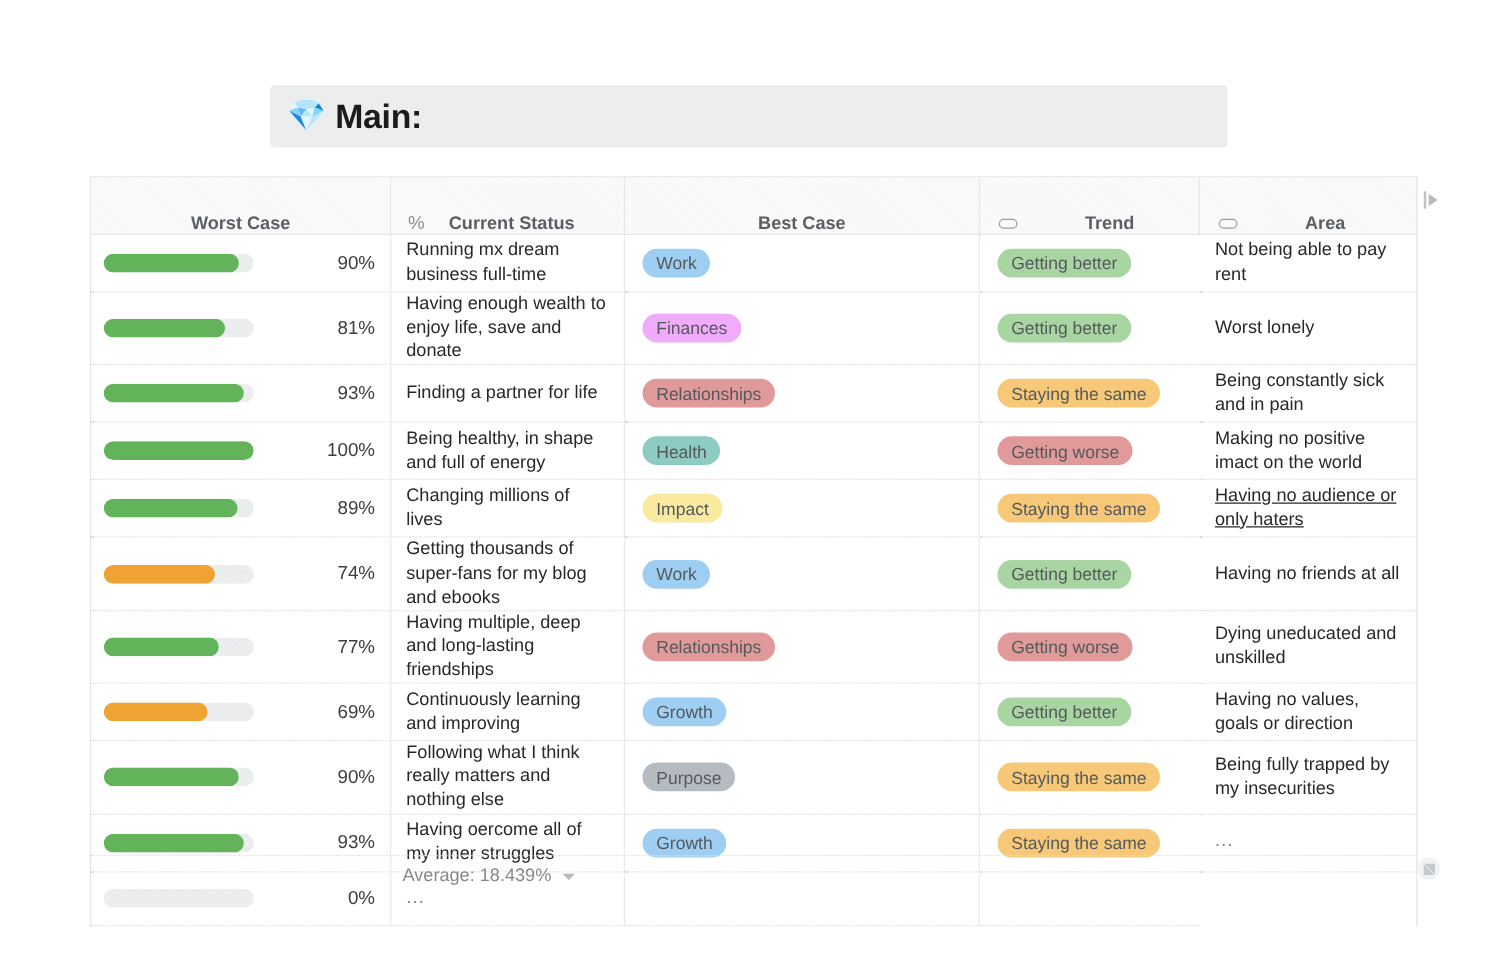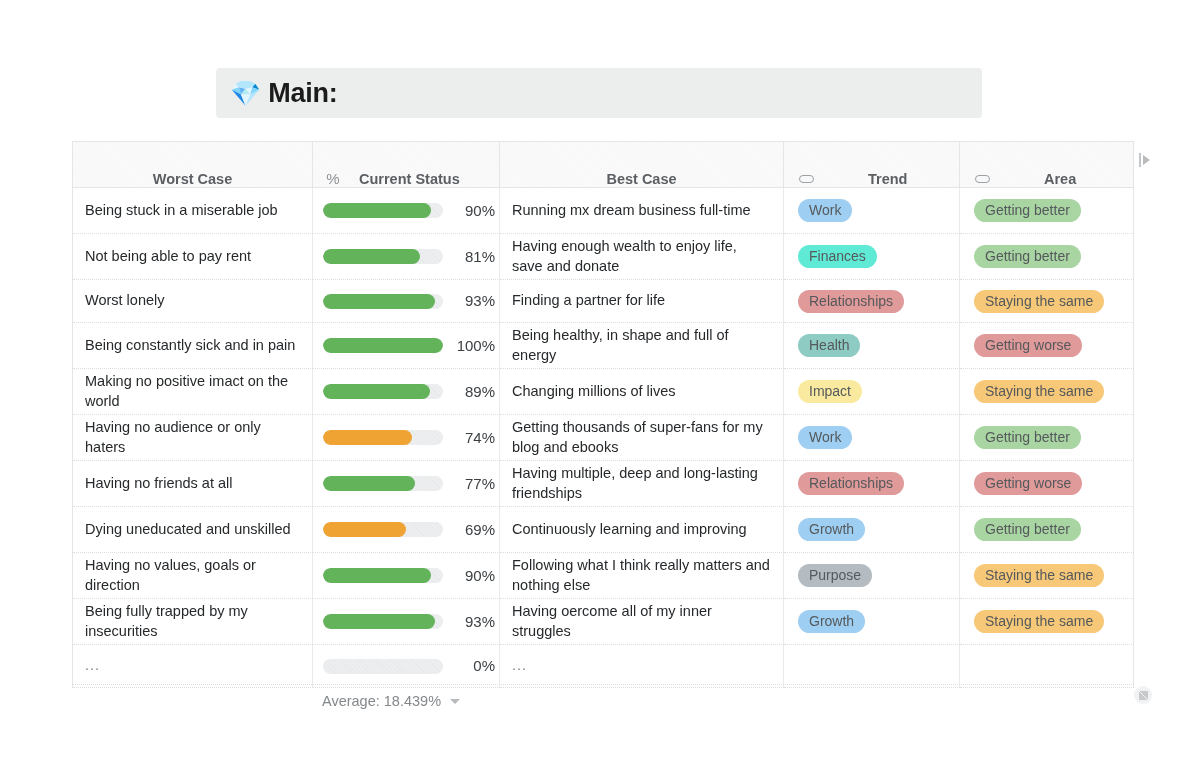--- a/index.html
+++ b/index.html
@@ -283,21 +283,20 @@
 
       <div class="hdr-cell area-hdr">
         <span class="hdr-inner">
           <span class="hdr-icon">
               <span class="pill-icon"></span>
             </span>
           <span class="hdr-label">Area</span>
         </span>
       </div>
 
-    <div class="cell text-cell" style="min-height: 46px;">Being stuck in a miserable job</div>
         <div class="cell status" style="min-height: 46px;">
           <div class="bar-track">
             <div class="bar-fill" style="width: 90%; background: rgb(98, 179, 90);"></div>
           </div>
           <span class="pct">90%</span>
         </div>
         <div class="cell text-cell" style="min-height: 46px;">Running mx dream business full-time</div>
         <div class="cell tagcell" style="min-height: 46px;">
           <span class="tag" style="background: rgb(158, 207, 242);">Work</span>
         </div>
@@ -306,21 +305,21 @@
         </div>
         <div class="cell text-cell" style="min-height: 46px;">Not being able to pay rent</div>
         <div class="cell status" style="min-height: 46px;">
           <div class="bar-track">
             <div class="bar-fill" style="width: 81%; background: rgb(98, 179, 90);"></div>
           </div>
           <span class="pct">81%</span>
         </div>
         <div class="cell text-cell" style="min-height: 46px;">Having enough wealth to enjoy life, save and donate</div>
         <div class="cell tagcell" style="min-height: 46px;">
-          <span class="tag" style="background: #5eead4; text-align: center;">Finances</span>
+          <span class="tag" style="background: #f0abfc; text-align: center;">Finances</span>
         </div>
         <div class="cell tagcell last" style="min-height: 46px;">
           <span class="tag" style="background: rgb(168, 213, 162);">Getting better</span>
         </div>
         <div class="cell text-cell">Worst lonely</div>
         <div class="cell status">
           <div class="bar-track">
             <div class="bar-fill" style="width: 93%; background: rgb(98, 179, 90);"></div>
           </div>
           <span class="pct">93%</span>
@@ -353,21 +352,21 @@
           </div>
           <span class="pct">89%</span>
         </div>
         <div class="cell text-cell" style="min-height: 46px;">Changing millions of lives</div>
         <div class="cell tagcell" style="min-height: 46px;">
           <span class="tag" style="background: rgb(250, 234, 160);">Impact</span>
         </div>
         <div class="cell tagcell last" style="min-height: 46px;">
           <span class="tag" style="background: rgb(246, 200, 120);">Staying the same</span>
         </div>
-        <div class="cell text-cell" style="min-height: 46px;">Having no audience or only haters</div>
+        <div class="cell text-cell" style="min-height: 46px; text-decoration: underline;">Having no audience or only haters</div>
         <div class="cell status" style="min-height: 46px;">
           <div class="bar-track">
             <div class="bar-fill" style="width: 74%; background: rgb(239, 163, 51);"></div>
           </div>
           <span class="pct">74%</span>
         </div>
         <div class="cell text-cell" style="min-height: 46px;">Getting thousands of super-fans for my blog and ebooks</div>
         <div class="cell tagcell" style="min-height: 46px;">
           <span class="tag" style="background: rgb(158, 207, 242);">Work</span>
         </div>

